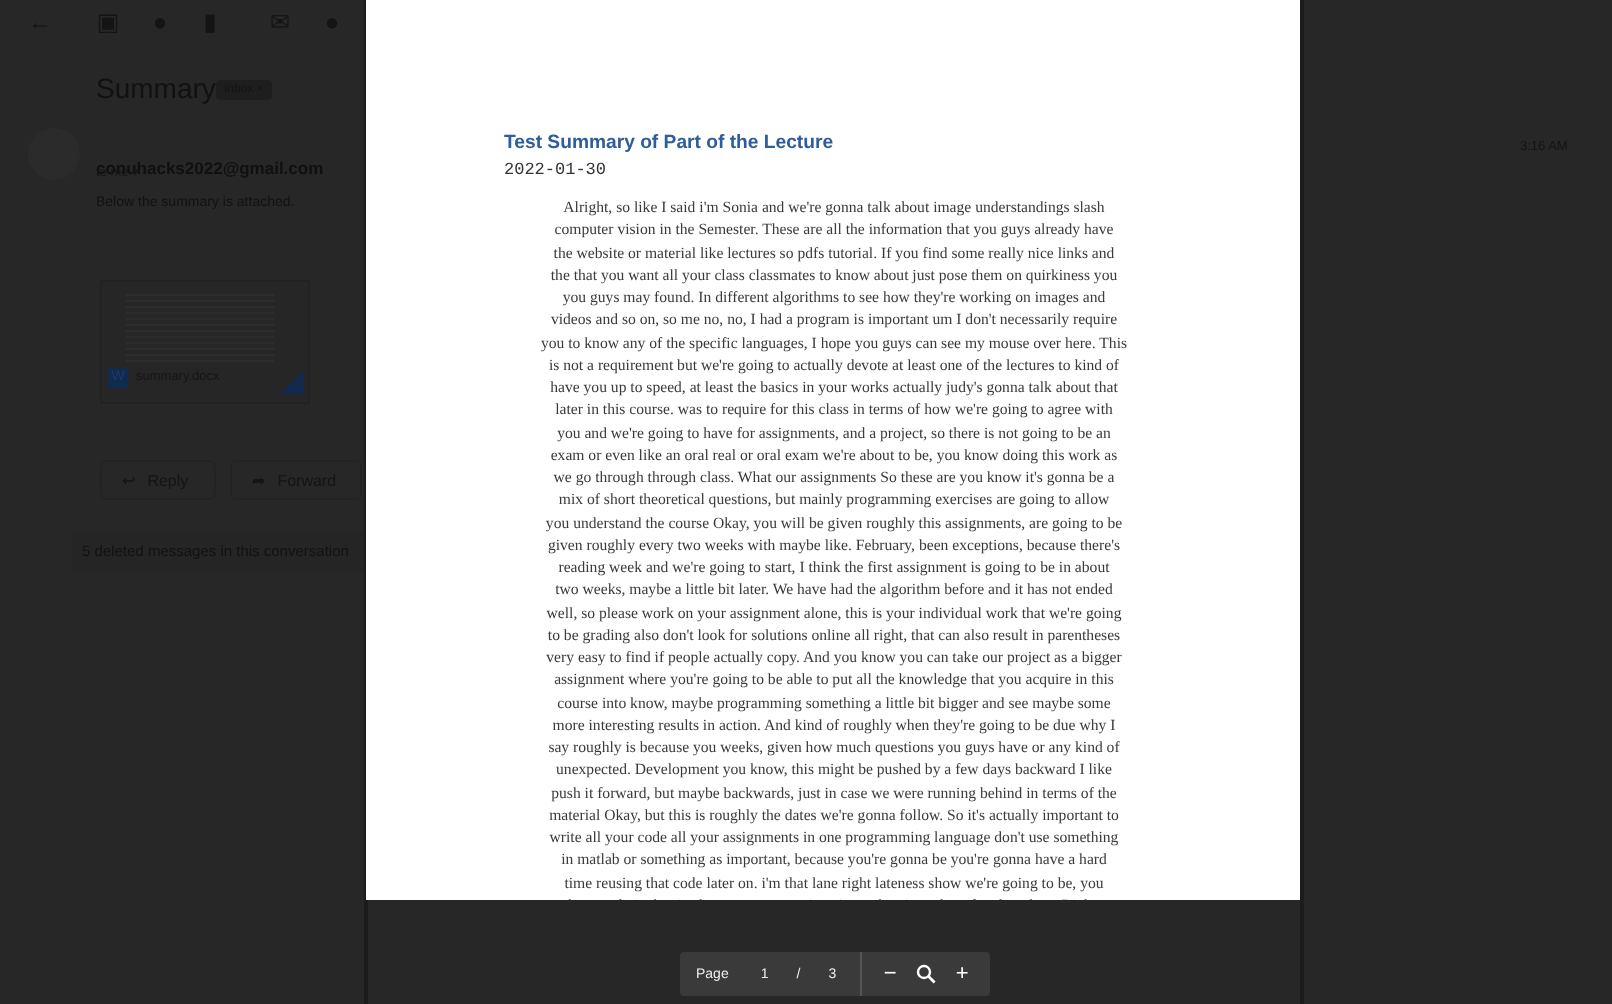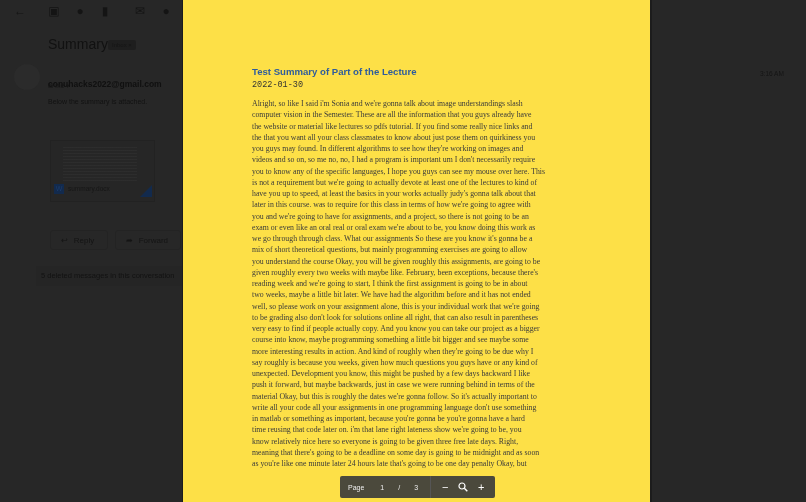--- a/index.html
+++ b/index.html
@@ -21,27 +21,27 @@
     background: repeating-linear-gradient(#2e2e2e 0 1px, transparent 1px 3px); opacity: .8; }
   .attach-w { position: absolute; left: 3px; top: 43px; width: 10px; height: 10px; background: #122a4d; color: #1c3b6b; font-size: 7px; text-align: center; line-height: 10px; }
   .attach-name { position: absolute; left: 17px; top: 44px; font-size: 6.5px; color: #161616; }
   .attach-corner { position: absolute; right: 2px; bottom: 4px; width: 0; height: 0; border-left: 12px solid transparent; border-bottom: 12px solid #122a4d; }
   .reply-btn, .forward-btn { position: absolute; top: 230px; height: 20px; border: 1px solid #232323; border-radius: 3px; font-size: 8px; color: #141414; display: flex; align-items: center; gap: 6px; padding: 0 10px; }
   .reply-btn { left: 50px; width: 58px; }
   .forward-btn { left: 115px; width: 66px; }
   .deleted-msgs { position: absolute; left: 36px; top: 266px; width: 160px; height: 20px; background: #252525; font-size: 7.5px; color: #121212; padding: 5px 5px; white-space: nowrap; overflow: hidden; }
 
   
-  .doc-page { position: absolute; left: 183px; top: 0; width: 467px; height: 502px; background: #fde047; overflow: hidden; padding-left: 12px; }
+  .doc-page { position: absolute; left: 183px; top: 0; width: 467px; height: 450px; background: #ffffff; overflow: hidden; padding-left: 12px; }
   .doc-left-edge { position: absolute; left: 182px; top: 0; width: 2px; height: 502px; background: #1c1c1c; }
   .doc-right-edge { position: absolute; left: 650px; top: 0; width: 2px; height: 502px; background: #1c1c1c; }
   .doc-title { position: absolute; left: 69px; top: 66px; font-family: "Liberation Sans", sans-serif; font-size: 9.6px; font-weight: bold; color: #2e5c9c; }
   .doc-date { position: absolute; left: 69px; top: 80px; font-family: Liberation Mono, monospace; font-size: 8.5px; color: #333; }
   .doc-body { position: absolute; left: 69px; top: 98px; width: 330px; font-family: "Liberation Serif", serif; font-size: 7.8px; line-height: 11.25px; color: #3a3a3a; text-align: left; }
-  .doc-line { display: block; white-space: nowrap; }
+  .doc-line { display: block; white-space: nowrap; text-align: center; }
 
   
   .page-controls { position: absolute; left: 340px; top: 476px; width: 155px; height: 22px; background: rgba(60,60,60,0.92); border-radius: 2px; display: flex; align-items: center; color: #eee; font-size: 7px; }
   .pc-label { margin-left: 8px; }
   .pc-current { margin-left: 16px; }
   .pc-sep { margin-left: 14px; }
   .pc-total { margin-left: 14px; }
   .pc-divider { width: 1px; height: 22px; background: #555; margin-left: 12px; }
   .pc-btn { width: 18px; height: 22px; display: flex; align-items: center; justify-content: center; color: #fff; font-size: 11px; cursor: pointer; }
   .pc-minus { margin-left: 5px; }
@@ -105,20 +105,21 @@
       <span class="doc-line">exam or even like an oral real or oral exam we're about to be, you know doing this work as</span>
       <span class="doc-line">we go through through class. What our assignments So these are you know it's gonna be a</span>
       <span class="doc-line">mix of short theoretical questions, but mainly programming exercises are going to allow</span>
       <span class="doc-line">you understand the course Okay, you will be given roughly this assignments, are going to be</span>
       <span class="doc-line">given roughly every two weeks with maybe like. February, been exceptions, because there's</span>
       <span class="doc-line">reading week and we're going to start, I think the first assignment is going to be in about</span>
       <span class="doc-line">two weeks, maybe a little bit later. We have had the algorithm before and it has not ended</span>
       <span class="doc-line">well, so please work on your assignment alone, this is your individual work that we're going</span>
       <span class="doc-line">to be grading also don't look for solutions online all right, that can also result in parentheses</span>
       <span class="doc-line">very easy to find if people actually copy. And you know you can take our project as a bigger</span>
+      <span class="doc-line">assignment where you're going to be able to put all the knowledge that you acquire in this</span>
       <span class="doc-line">course into know, maybe programming something a little bit bigger and see maybe some</span>
       <span class="doc-line">more interesting results in action. And kind of roughly when they're going to be due why I</span>
       <span class="doc-line">say roughly is because you weeks, given how much questions you guys have or any kind of</span>
       <span class="doc-line">unexpected. Development you know, this might be pushed by a few days backward I like</span>
       <span class="doc-line">push it forward, but maybe backwards, just in case we were running behind in terms of the</span>
       <span class="doc-line">material Okay, but this is roughly the dates we're gonna follow. So it's actually important to</span>
       <span class="doc-line">write all your code all your assignments in one programming language don't use something</span>
       <span class="doc-line">in matlab or something as important, because you're gonna be you're gonna have a hard</span>
       <span class="doc-line">time reusing that code later on. i'm that lane right lateness show we're going to be, you</span>
       <span class="doc-line">know relatively nice here so everyone is going to be given three free late days. Right,</span>

